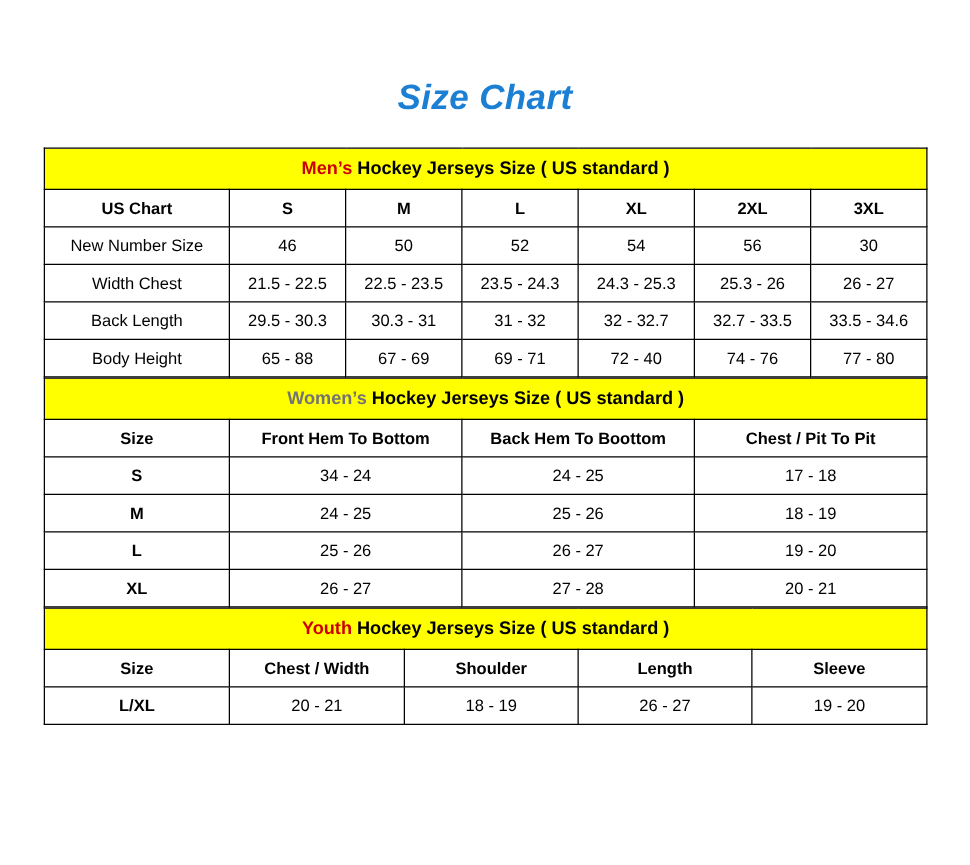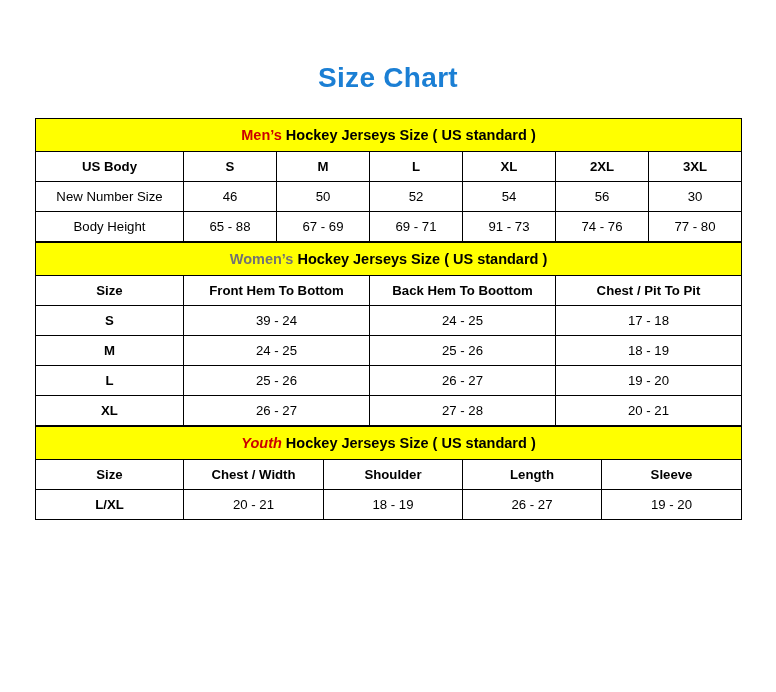--- a/index.html
+++ b/index.html
@@ -21,20 +21,21 @@
     box-sizing: border-box;
   }
   .title {
     text-align: center;
     color: #1b7fd4;
     font-size: 28px;
     font-weight: bold;
     padding-top: 62px;
     padding-bottom: 0;
     letter-spacing: 0.3px;
+    font-style: italic;
   }
   .tables-wrap {
     margin: 24px 35px 2px 35px;
   }
   table {
     border-collapse: collapse;
     width: 706px;
     table-layout: fixed;
   }
   td, th {
@@ -47,21 +48,21 @@
     font-weight: normal;
   }
   .band {
     background: #ffff00;
     font-weight: bold;
     font-size: 14.5px;
     height: 32px;
   }
   .band .accent-men { color: #cc0000; }
   .band .accent-women { color: #737373; }
-  .band .accent-youth { color: #cc0000; font-style: italic; }
+  .band .accent-youth { color: #cc0000; }
   .hdr {
     font-weight: bold;
   }
   .rowlabel {
     font-weight: normal;
   }
   .b {
     font-weight: bold;
   }
 </style>
@@ -82,43 +83,61 @@
         <col style="width:93px">
         <col style="width:93px">
         <col style="width:93px">
         <col style="width:93px">
       </colgroup>
       <tbody>
         <tr>
           <td class="band" colspan="7"><span class="accent-men">Men’s</span><span> Hockey Jerseys Size ( US standard )</span></td>
         </tr>
         <tr>
-          <td class="hdr">US Body</td>
+          <td class="hdr">US Chart</td>
           <td class="hdr">S</td>
           <td class="hdr">M</td>
           <td class="hdr">L</td>
           <td class="hdr">XL</td>
           <td class="hdr">2XL</td>
           <td class="hdr">3XL</td>
         </tr>
         <tr>
           <td class="rowlabel">New Number Size</td>
           <td>46</td>
           <td>50</td>
           <td>52</td>
           <td>54</td>
           <td>56</td>
           <td>30</td>
         </tr>
         <tr>
+          <td class="rowlabel">Width Chest</td>
+          <td>21.5 - 22.5</td>
+          <td>22.5 - 23.5</td>
+          <td>23.5 - 24.3</td>
+          <td>24.3 - 25.3</td>
+          <td>25.3 - 26</td>
+          <td>26 - 27</td>
+        </tr>
+        <tr>
+          <td class="rowlabel">Back Length</td>
+          <td>29.5 - 30.3</td>
+          <td>30.3 - 31</td>
+          <td>31 - 32</td>
+          <td>32 - 32.7</td>
+          <td>32.7 - 33.5</td>
+          <td>33.5 - 34.6</td>
+        </tr>
+        <tr>
           <td class="rowlabel">Body Height</td>
           <td>65 - 88</td>
           <td>67 - 69</td>
           <td>69 - 71</td>
-          <td>91 - 73</td>
+          <td>72 - 40</td>
           <td>74 - 76</td>
           <td>77 - 80</td>
         </tr>
       </tbody>
     </table>
 
     <table>
       <colgroup>
         <col style="width:148px">
         <col style="width:186px">
@@ -130,21 +149,21 @@
           <td class="band" colspan="4"><span class="accent-women">Women’s</span><span> Hockey Jerseys Size ( US standard )</span></td>
         </tr>
         <tr>
           <td class="hdr">Size</td>
           <td class="hdr">Front Hem To Bottom</td>
           <td class="hdr">Back Hem To Boottom</td>
           <td class="hdr">Chest / Pit To Pit</td>
         </tr>
         <tr>
           <td class="b">S</td>
-          <td>39 - 24</td>
+          <td>34 - 24</td>
           <td>24 - 25</td>
           <td>17 - 18</td>
         </tr>
         <tr>
           <td class="b">M</td>
           <td>24 - 25</td>
           <td>25 - 26</td>
           <td>18 - 19</td>
         </tr>
         <tr>

